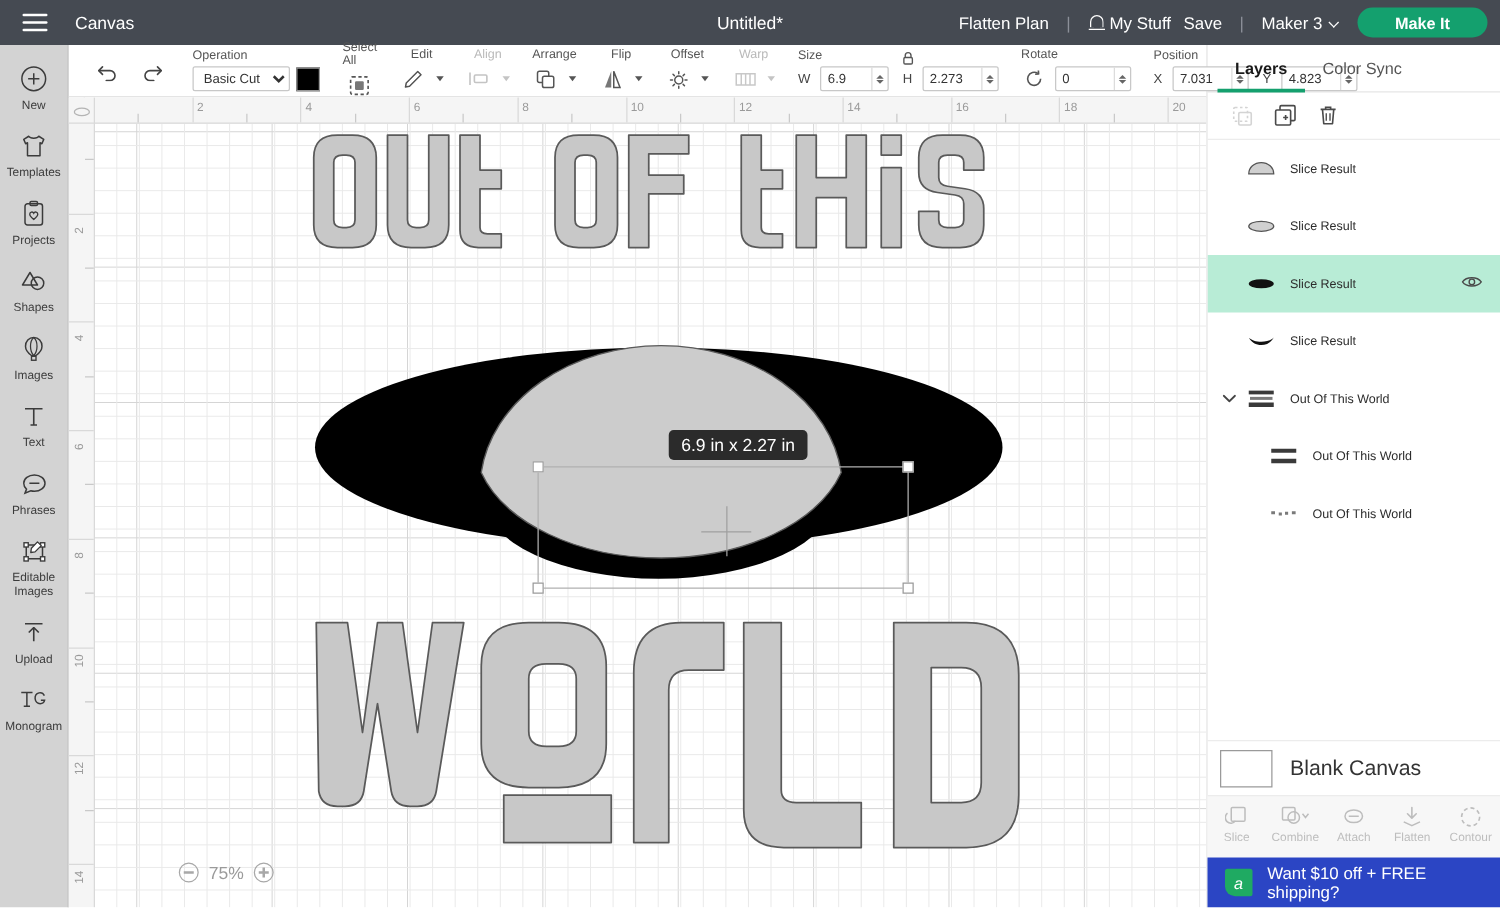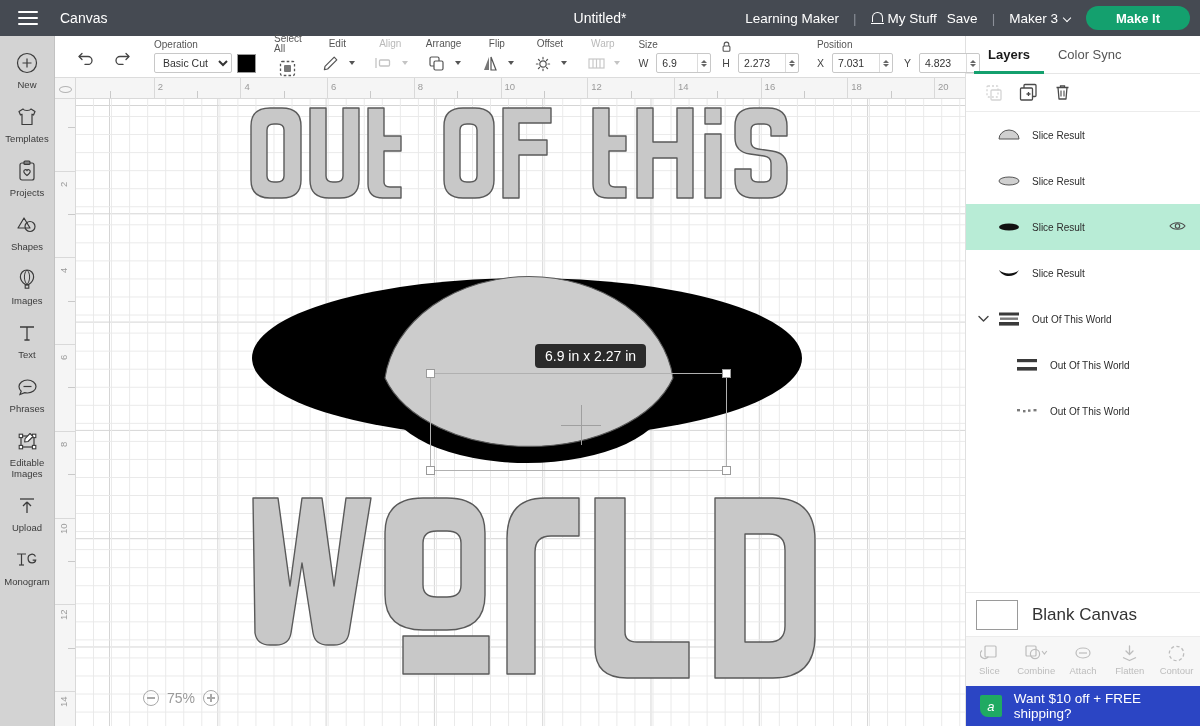--- a/index.html
+++ b/index.html
@@ -228,21 +228,21 @@
 
 <div id="topbar">
   <div class="hamburger">
     <span></span>
       <span></span>
       <span></span>
   </div>
   <div id="canvas-label">Canvas</div>
   <div id="doc-title">Untitled*</div>
   <div id="topbar-right">
-    <span class="tb-item">Learning Maker</span>
+    <span class="tb-item">Flatten Plan</span>
     <span class="tb-sep">|</span>
     <span class="tb-item" style="padding-right:4px;">
       <span class="bell"><i></i><b></b></span>
     </span>
     <span class="tb-item" style="padding-left:0;padding-right:6px;">My Stuff</span>
     <span class="tb-item" style="padding-left:4px;">Save</span>
     <span class="tb-sep">|</span>
     <span class="tb-item">
       <span>Maker 3</span><i class="chev"></i>
     </span>
@@ -524,20 +524,40 @@
               <div class="spin">
                   <i class="up"></i>
                   <i class="dn"></i>
                 </div>
             </div>
           </div>
         </div>
       </div>
       <div class="tb-divider"></div>
 
+      <div class="tb-group">
+        <div class="tb-stack">
+          <div class="tb-cap">Rotate</div>
+          <div class="tb-row">
+            <div class="icon-btn">
+              <svg width="17" height="16" viewBox="0 0 17 16">
+                  <path d="M13.5 8a5.2 5.2 0 1 1-2.2-4.2" fill="none" stroke="#555" stroke-width="1.3"></path>
+                  <path d="M11.7 1.4l.2 2.8-2.8.2" fill="none" stroke="#555" stroke-width="1.3" stroke-linejoin="round"></path>
+                </svg>
+            </div>
+            <div class="num-field">
+              <input class="wide" id="r-input" value="0" style="">
+              <div class="spin">
+                  <i class="up"></i>
+                  <i class="dn"></i>
+                </div>
+            </div>
+          </div>
+        </div>
+      </div>
       <div class="tb-divider"></div>
 
       <div class="tb-group">
         <div class="tb-stack">
           <div class="tb-cap">Position</div>
           <div class="tb-row">
             <span class="lab">X</span>
             <div class="num-field">
               <input class="wide" id="x-input" value="7.031" style="">
               <div class="spin">

